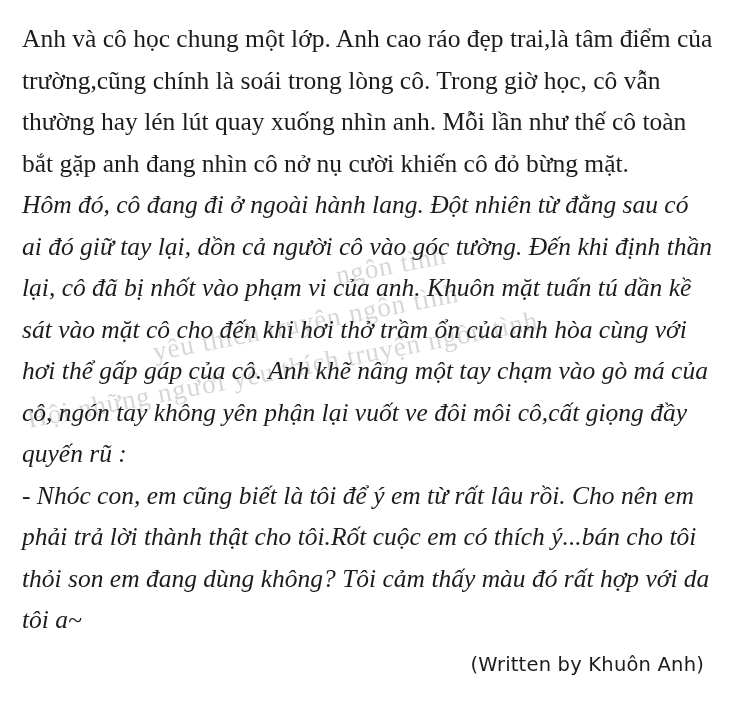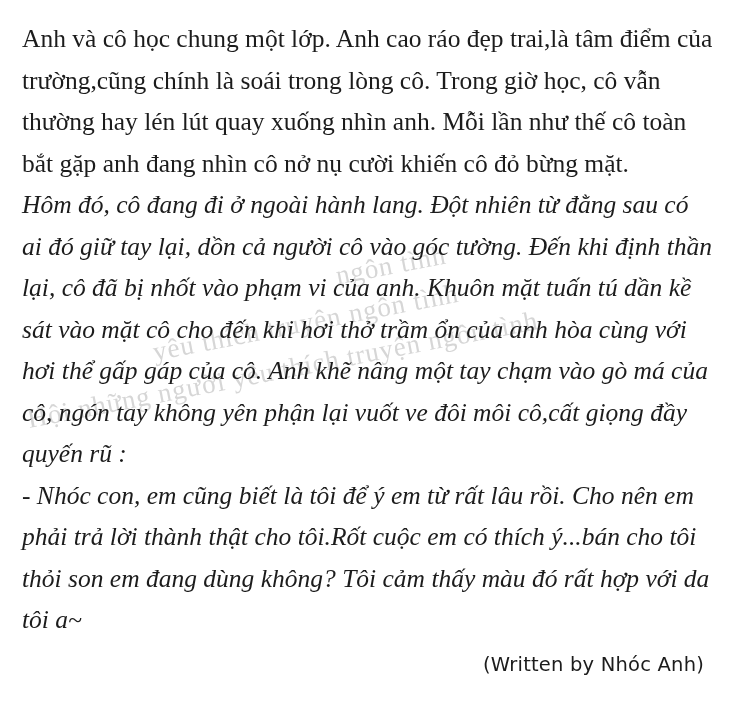--- a/index.html
+++ b/index.html
@@ -82,15 +82,15 @@
     <div class="wm-line l2">yêu thích truyện ngôn tình</div>
     <div class="wm-line l3">ngôn tình</div>
   </div>
 
   <div class="body-text">
     <p class="para">Anh và cô học chung một lớp. Anh cao ráo đẹp trai,là tâm điểm của trường,cũng chính là soái trong lòng cô. Trong giờ học, cô vẫn thường hay lén lút quay xuống nhìn anh. Mỗi lần như thế cô toàn bắt gặp anh đang nhìn cô nở nụ cười khiến cô đỏ bừng mặt.</p>
     <p class="para">Hôm đó, cô đang đi ở ngoài hành lang. Đột nhiên từ đằng sau có ai đó giữ tay lại, dồn cả người cô vào góc tường. Đến khi định thần lại, cô đã bị nhốt vào phạm vi của anh. Khuôn mặt tuấn tú dần kề sát vào mặt cô cho đến khi hơi thở trầm ổn của anh hòa cùng với hơi thể gấp gáp của cô. Anh khẽ nâng một tay chạm vào gò má của cô, ngón tay không yên phận lại vuốt ve đôi môi cô,cất giọng đầy quyến rũ :</p>
     <p class="para">- Nhóc con, em cũng biết là tôi để ý em từ rất lâu rồi. Cho nên em phải trả lời thành thật cho tôi.Rốt cuộc em có thích ý...bán cho tôi thỏi son em đang dùng không? Tôi cảm thấy màu đó rất hợp với da tôi a~</p>
   </div>
 
-  <div class="signature">(Written by Nhóc Anh)</div>
+  <div class="signature">(Written by Khuôn Anh)</div>
 
 </div>
 
 </body></html>

